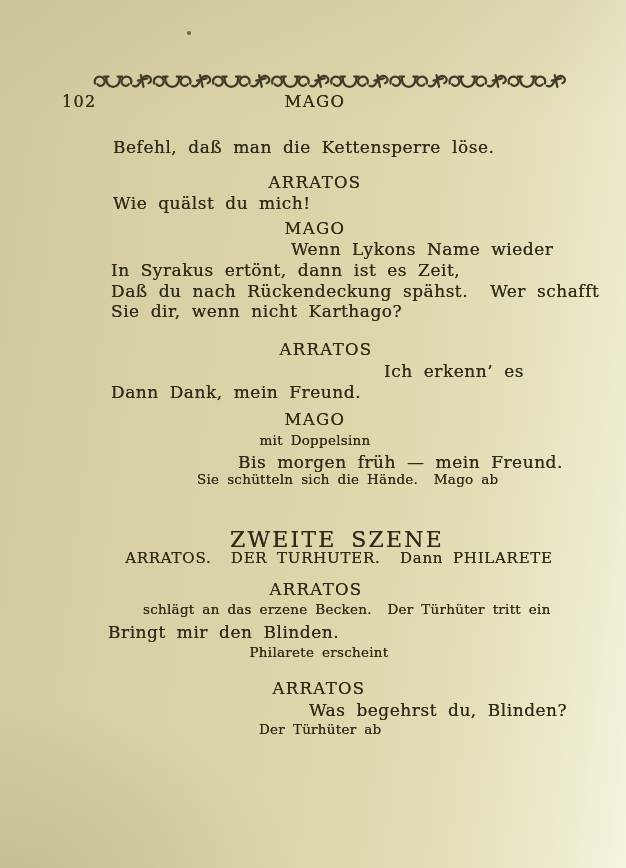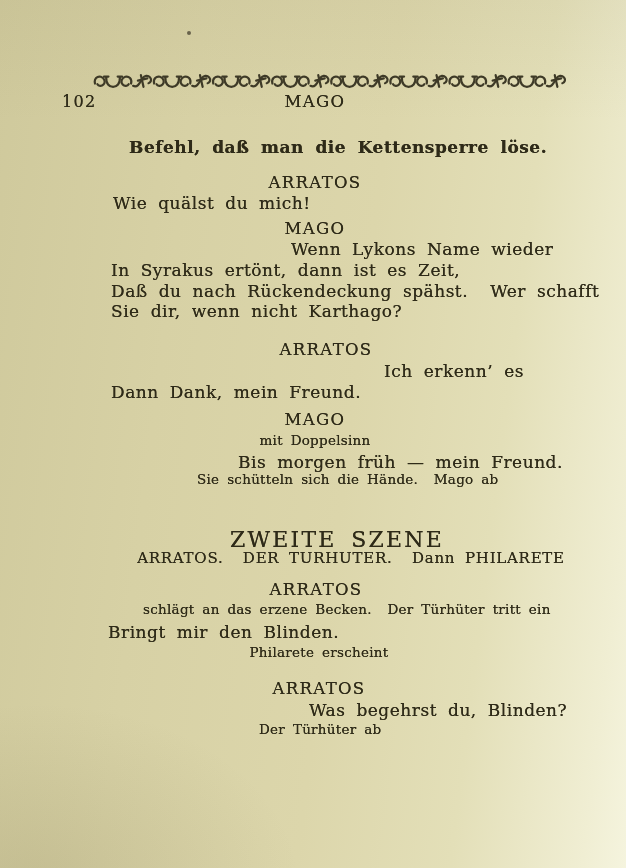--- a/index.html
+++ b/index.html
@@ -31,39 +31,39 @@
   .dir{ font-size:13.5px; letter-spacing:.02em; word-spacing:.24em; }
   .cen{ left:50%; }
 
   .pagenum{ left:62px; top:92px; font-size:16px; letter-spacing:.08em; }
   .orn{ position:absolute; left:93px; top:69px; }
   .speck{ position:absolute; left:187px; top:31px; width:4px; height:4px;
           border-radius:50%; background:#55503c; opacity:.85; }
 
   .n0{ top:91px;  transform:translateX(calc(-50% + 2px)); }
   .s0l0{ left:200px; top:114px; }
-  .s0l1{ left:129px; top:136px;font-weight:bold; }
+  .s0l1{ left:113px; top:136px; }
   .n1{ top:172px; transform:translateX(calc(-50% + 2px)); }
   .s1l0{ left:113px; top:192px; }
   .n2{ top:218px; transform:translateX(calc(-50% + 2px)); }
   .s2l0{ left:291px; top:238px; }
   .s2l1{ left:111px; top:259px; }
   .s2l2{ left:111px; top:280px; }
   .s2l3{ left:111px; top:300px; }
   .n3{ top:339px; transform:translateX(calc(-50% + 13px)); }
   .s3l0{ left:384px; top:360px; }
   .s3l1{ left:111px; top:381px; }
   .n4{ top:409px; transform:translateX(calc(-50% + 2px)); }
   .d4{ top:432px; transform:translateX(calc(-50% + 2px)); }
   .s4l0{ left:238px; top:451px;text-align:center; }
   .d4a{ left:197px; top:471px; }
   .scene-title{ top:518px; transform:translateX(calc(-50% + 24px));
                 font-size:22px; letter-spacing:.1em; word-spacing:.25em;margin-top:8px; }
   .cast{ top:549px; transform:translateX(calc(-50% + 26px));
-         font-size:15px; letter-spacing:.05em; word-spacing:.28em;margin-left:12px; }
+         font-size:15px; letter-spacing:.05em; word-spacing:.28em; }
   .n5{ top:579px; transform:translateX(calc(-50% + 3px)); }
   .d5{ left:143px; top:601px; }
   .s5l0{ left:108px; top:621px; }
   .d5a{ top:644px; transform:translateX(calc(-50% + 6px)); }
   .n6{ top:678px; transform:translateX(calc(-50% + 6px)); }
   .s6l0{ left:309px; top:699px; }
   .d6a{ left:259px; top:721px; }
 </style>
 </head>
 <body>

